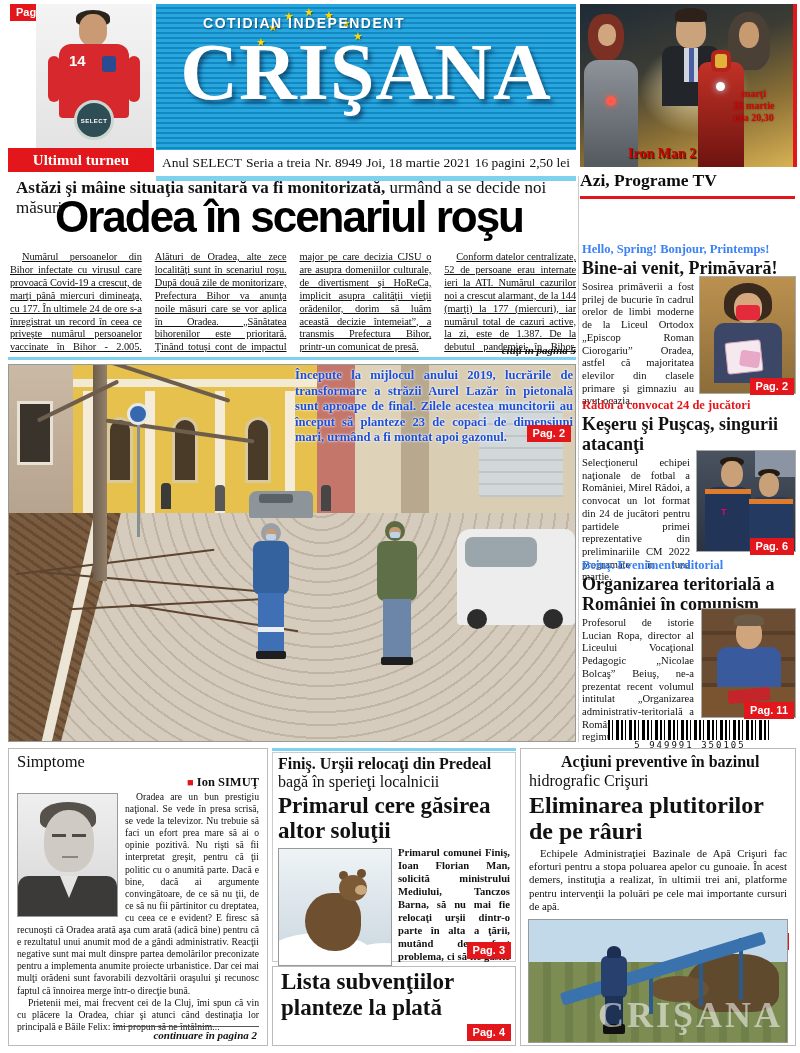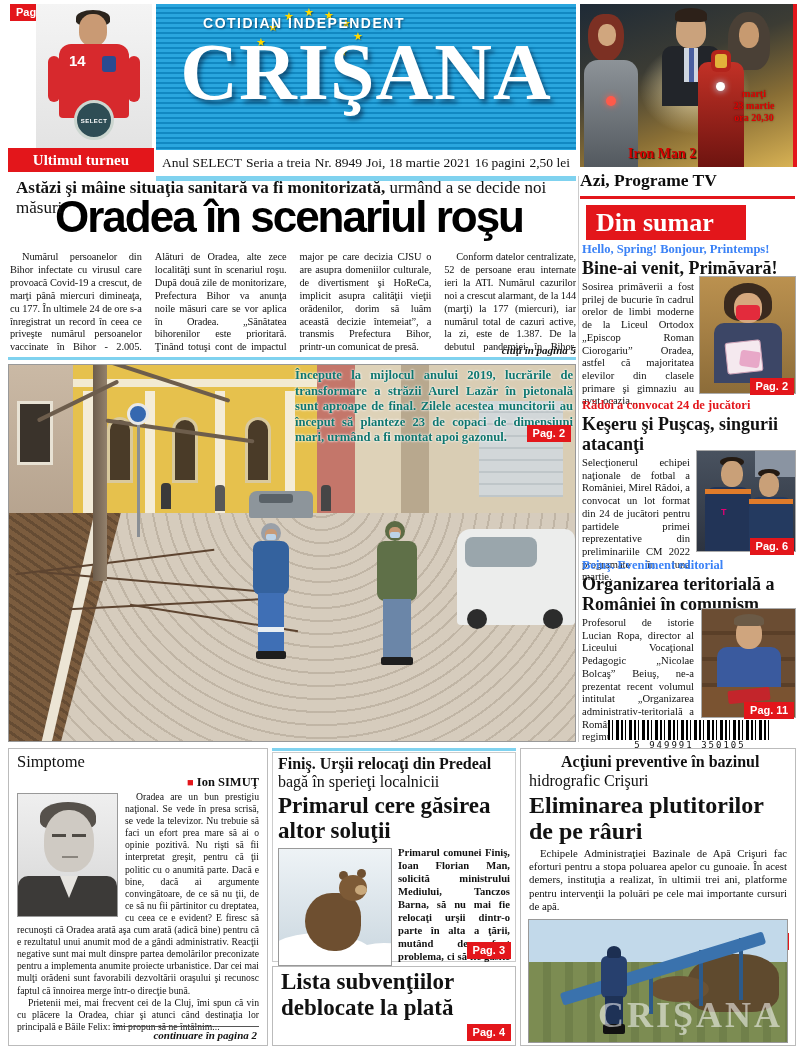--- a/index.html
+++ b/index.html
@@ -104,21 +104,21 @@
   .bc-bars { height:20px; margin:0 8px;
     background:repeating-linear-gradient(90deg,#000 0 2px,#fff 2px 4px,#000 4px 5px,#fff 5px 8px,#000 8px 11px,#fff 11px 13px); }
   .bc-digits { font:9px "DejaVu Sans Mono",monospace; letter-spacing:2px; }
   
   .lead-kicker { left:16px; top:178px; width:560px; font:17px "Liberation Serif",serif; }
   .lead-kicker b { font-weight:bold; }
   .lead-headline { left:2px; top:193px; width:574px; text-align:center; color:#000;
     font:bold 44px/1.08 "Liberation Sans",sans-serif; letter-spacing:-2px; }
   .lead-cols { left:10px; top:251px; width:566px; height:108px; overflow:hidden;
     column-count:4; column-gap:13px; font:10.4px/12.9px "Liberation Serif",serif;
-    text-align:justify; letter-spacing:-0.1px; }
+    text-align:justify; letter-spacing:-0.1px;text-decoration:underline; }
   .lead-cols p { text-indent:12px; }
   .lead-readmore { left:420px; top:344px; width:156px; text-align:right; font:bold italic 11px "Liberation Serif",serif; }
   .vdivider { background:#cccccc; }
   
   .main-photo { left:8px; top:364px; width:568px; height:378px; border:1px solid #999; overflow:hidden; background:#d8cfc3; }
   .mp-bldg-left { position:absolute; left:0; top:0; width:64px; height:252px; background:linear-gradient(#cab9a5,#a99580); }
   .mp-bl-win { position:absolute; left:8px; top:36px; width:36px; height:64px; background:#3a332b; border:3px solid #e8e2d4; }
   .mp-far { position:absolute; left:300px; top:0; width:130px; height:148px; background:linear-gradient(90deg,#c4766a 0 46px,#ded2b8 46px 92px,#b8a88e 92px 130px); }
   .mp-yellow { position:absolute; left:58px; top:0; width:250px; height:192px; background:#e6c14d; }
   .mp-cornice { position:absolute; left:0; top:14px; width:100%; height:8px; background:#f2ead2; }
@@ -145,21 +145,21 @@
   .mp-wheel { position:absolute; width:20px; height:20px; background:#2c2c2c; border-radius:50%; }
   .mp-sign-pole { position:absolute; left:128px; top:44px; width:3px; height:128px; background:#8a8f94; }
   .mp-sign { position:absolute; left:118px; top:38px; width:22px; height:22px; background:#3668b0; border:3px solid #e8e8e8; border-radius:50%; }
   .wk-hood { position:absolute; width:20px; height:20px; border-radius:50%; }
   .wk-face { position:absolute; width:12px; height:11px; background:#c89a76; border-radius:45%; }
   .wk-mask { position:absolute; width:10px; height:6px; background:#bcd3e8; border-radius:2px; }
   .wk-body { position:absolute; border-radius:8px; }
   .wk-legs { position:absolute; }
   .wk-stripe { position:absolute; background:#e9eef2; }
   .wk-shoes { position:absolute; background:#1e1e1e; border-radius:2px; }
-  .mp-caption { position:absolute; left:286px; top:3px; width:278px; color:#0f766e;
+  .mp-caption { position:absolute; left:286px; top:3px; width:278px; color:#1d4ed8;
     font:bold 12.6px/15.5px "Liberation Serif",serif; text-align:justify;
     text-shadow:0 0 2px #fff, 0 0 3px #fff; }
   
   .box { border:1px solid #bbb; background:#fff; }
   .opinion { left:8px; top:748px; width:260px; height:298px; padding:3px 8px; }
   .op-section { font:16.5px "Liberation Serif",serif; }
   .op-title { font:bold 24px/26px "Liberation Serif",serif; margin-top:1px; }
   .op-author { text-align:right; font:bold 12.5px "Liberation Serif",serif; margin:3px 0 1px; }
   .op-bullet { color:#e3161b; font-size:11px; }
   .op-body { font:9.7px/12.1px "Liberation Serif",serif; text-align:justify; }
@@ -353,21 +353,20 @@
     <div class="wk-hood" style="left:376px;top:156px;background:#5c6b44"></div>
     <div class="wk-face" style="left:380px;top:162px"></div>
     <div class="wk-mask" style="left:381px;top:167px"></div>
     <div class="wk-body" style="left:368px;top:176px;width:40px;height:60px;background:#5f7048"></div>
     <div class="wk-legs" style="left:374px;top:234px;width:28px;height:60px;background:#6b86a8"></div>
     <div class="wk-shoes" style="left:372px;top:292px;width:32px;height:8px"></div>
     <div class="mp-caption">Începute la mijlocul anului 2019, lucrările de transformare a străzii Aurel Lazăr în pietonală sunt aproape de final. Zilele acestea muncitorii au început să planteze 23 de copaci de dimensiuni mari, urmând a fi montat apoi gazonul.</div>
     <div class="badge" style="position:absolute;right:4px;top:60px">Pag. 2</div>
   </div>
 
-  <div class="abs sumar-banner">Din sumar</div>
 
   <div class="abs sumar-item" style="top:242px;height:156px">
     <div class="si-kicker kicker-blue">Hello, Spring! Bonjour, Printemps!</div>
     <div class="si-title">Bine-ai venit, Primăvară!</div>
     <div class="si-body" style="margin-top:3px">Sosirea primăverii a fost prilej de bucurie în cadrul orelor de limbi moderne de la Liceul Ortodox „Episcop Roman Ciorogariu” Oradea, astfel că majoritatea elevilor din clasele primare şi gimnaziu au avut ocazia...</div>
     <div class="si-photo ph-child" style="top:34px;width:97px;height:118px">
       <div class="ch-hair"></div>
       <div class="ch-face"></div>
       <div class="ch-mask"></div>
       <div class="ch-body"></div>
@@ -451,21 +450,21 @@
           <div class="br-ear" style="left:60px;top:22px"></div>
           <div class="br-ear" style="left:78px;top:20px"></div>
           <div class="br-head"></div>
           <div class="br-muzzle"></div>
         </div>
         <span>Primarul comunei Finiş, Ioan Florian Man, solicită ministrului Mediului, Tanczos Barna, să nu mai fie relocaţi urşii dintr-o parte în alta a ţării, mutând de fapt problema, ci să fie găsite alte soluţii, cum ar fi un parc special destinat.</span>
       </div>
       <div class="bears-badge badge">Pag. 3</div>
     </div>
     <div class="apia box">
-      <div class="apia-title">Lista subvenţiilor deblocate la plată</div>
+      <div class="apia-title">Lista subvenţiilor planteze la plată</div>
       <div class="apia-badge badge">Pag. 4</div>
     </div>
   </div>
 
   <div class="abs box rivers">
     <div class="rv-kicker1">Acţiuni preventive în bazinul</div>
     <div class="rv-kicker2">hidrografic Crişuri</div>
     <div class="rv-title">Eliminarea plutitorilor de pe râuri</div>
     <div class="rv-body">
       <p>Echipele Administraţiei Bazinale de Apă Crişuri fac eforturi pentru a stopa poluarea apelor cu gunoaie. În acest demers, instituţia a realizat, în ultimii trei ani, platforme pentru intervenţii la poluări pe cele mai importante cursuri de apă.</p>

